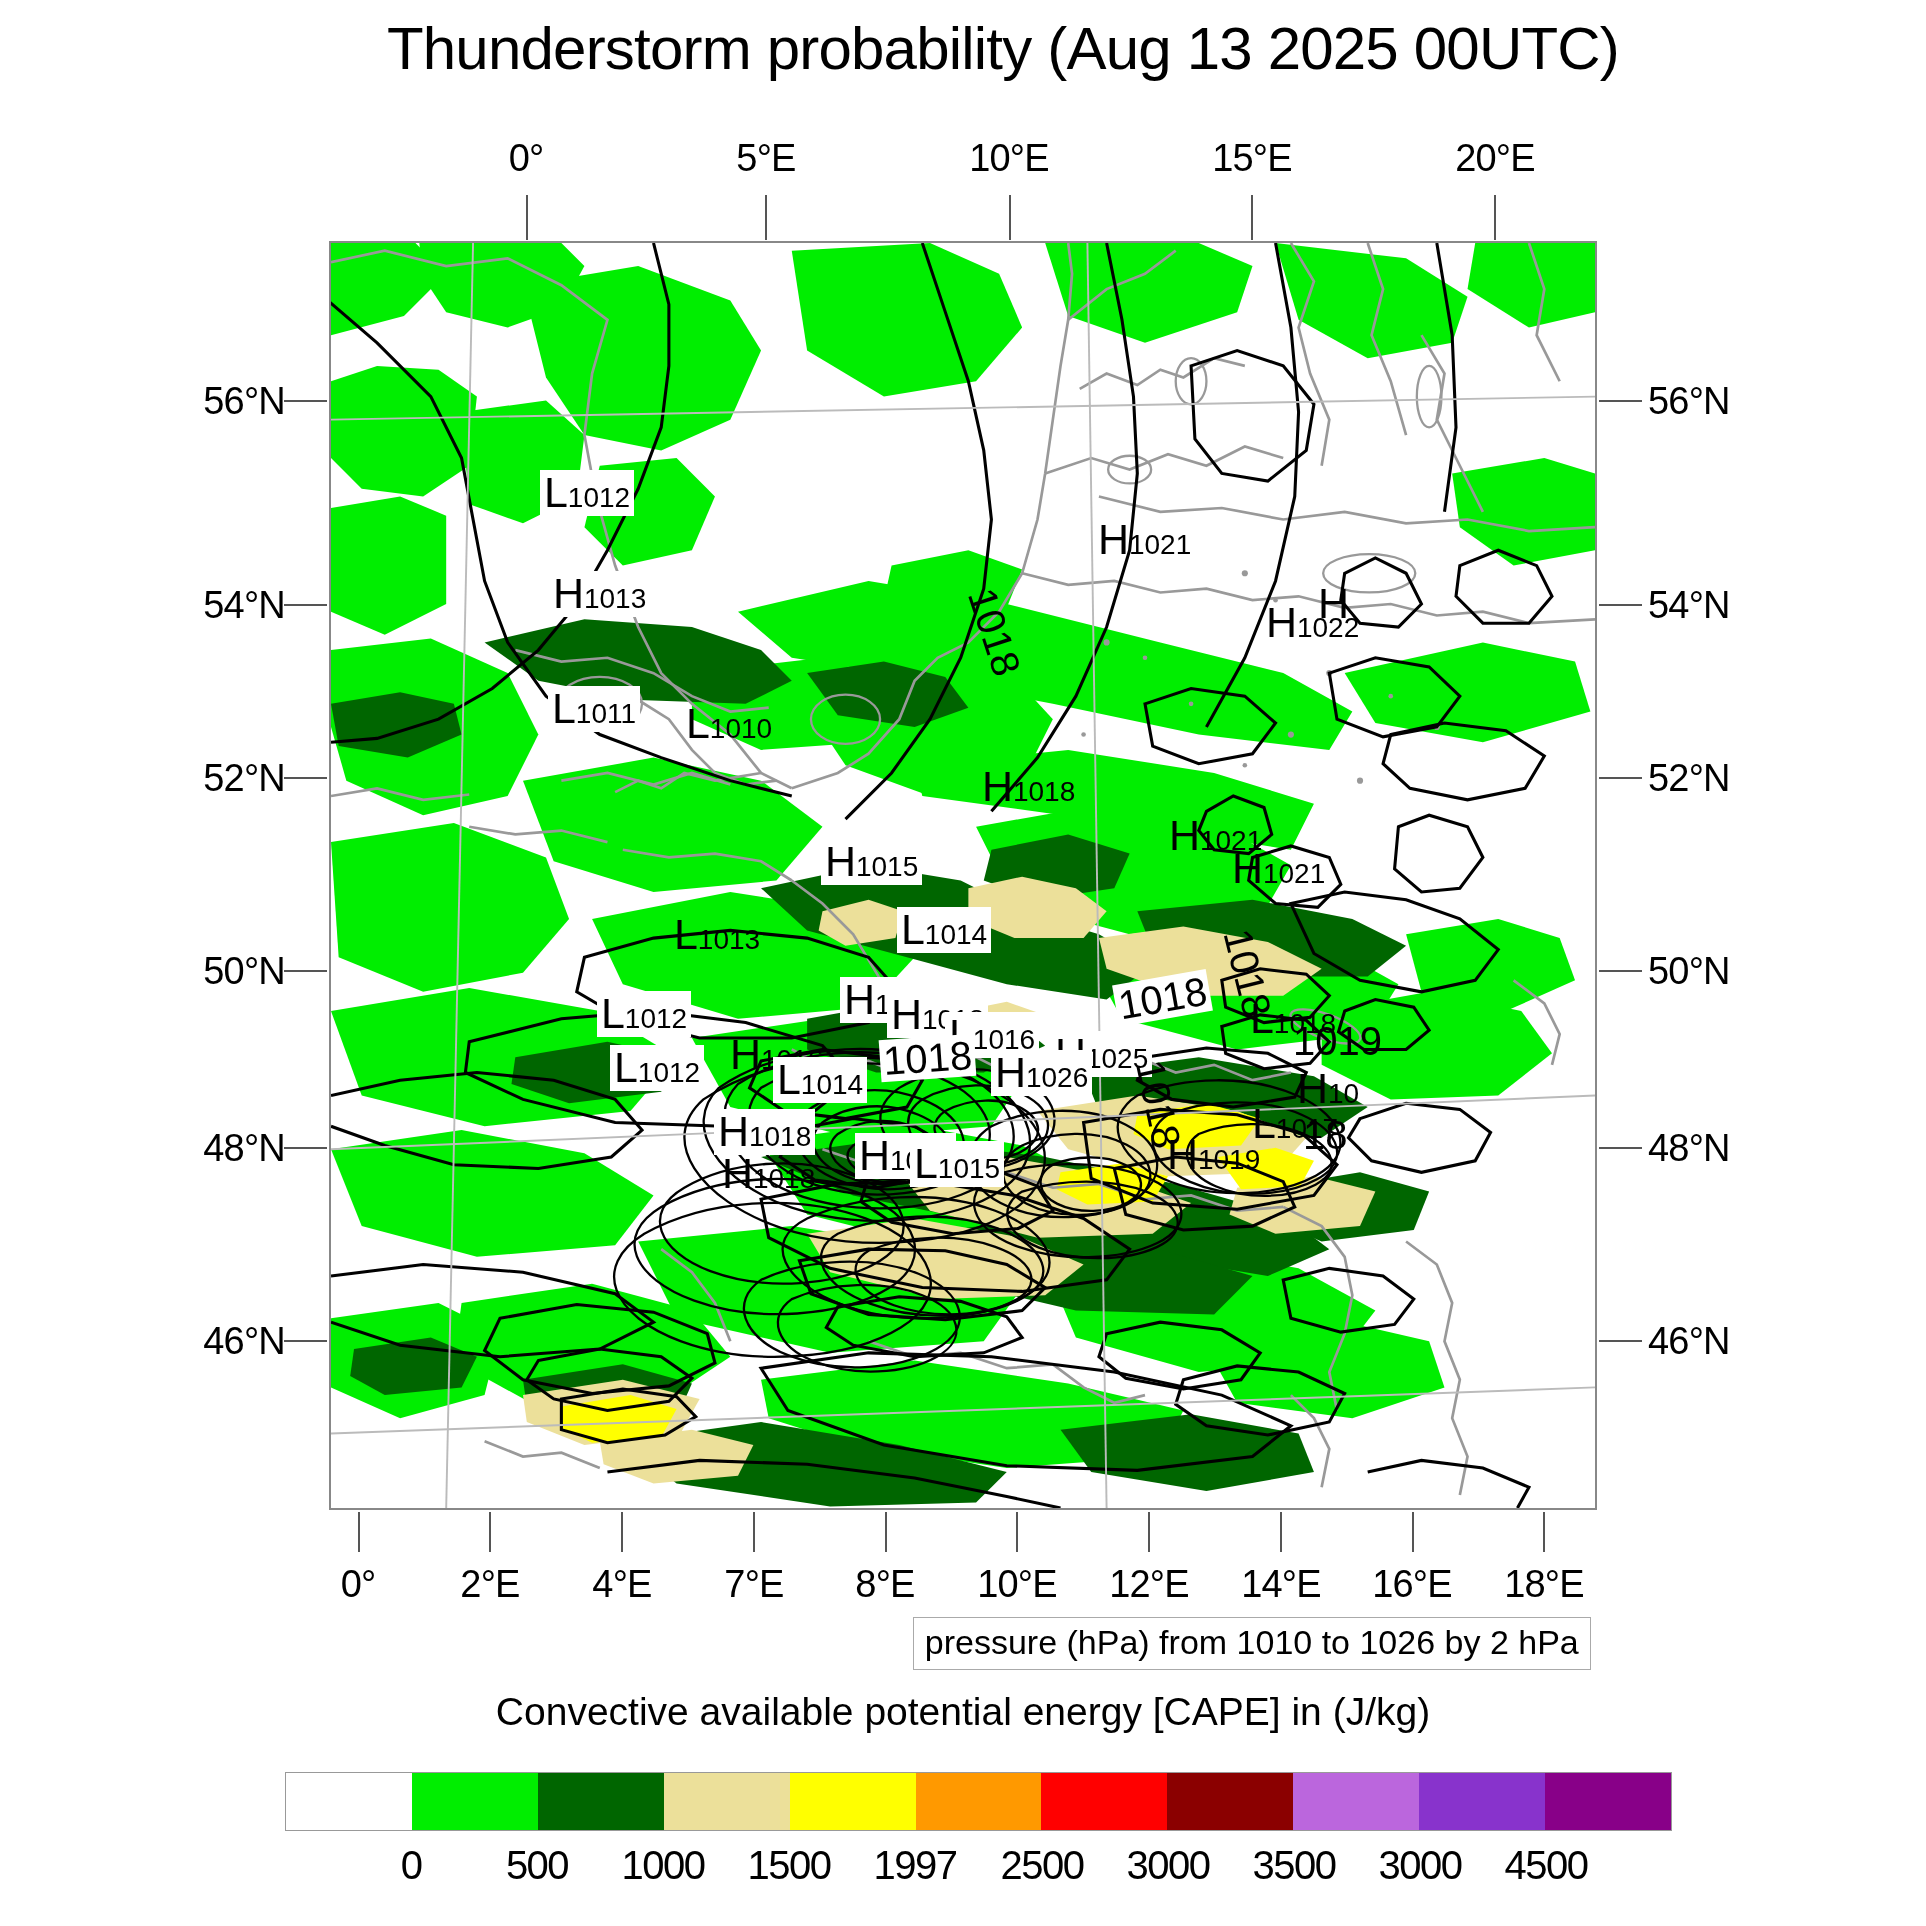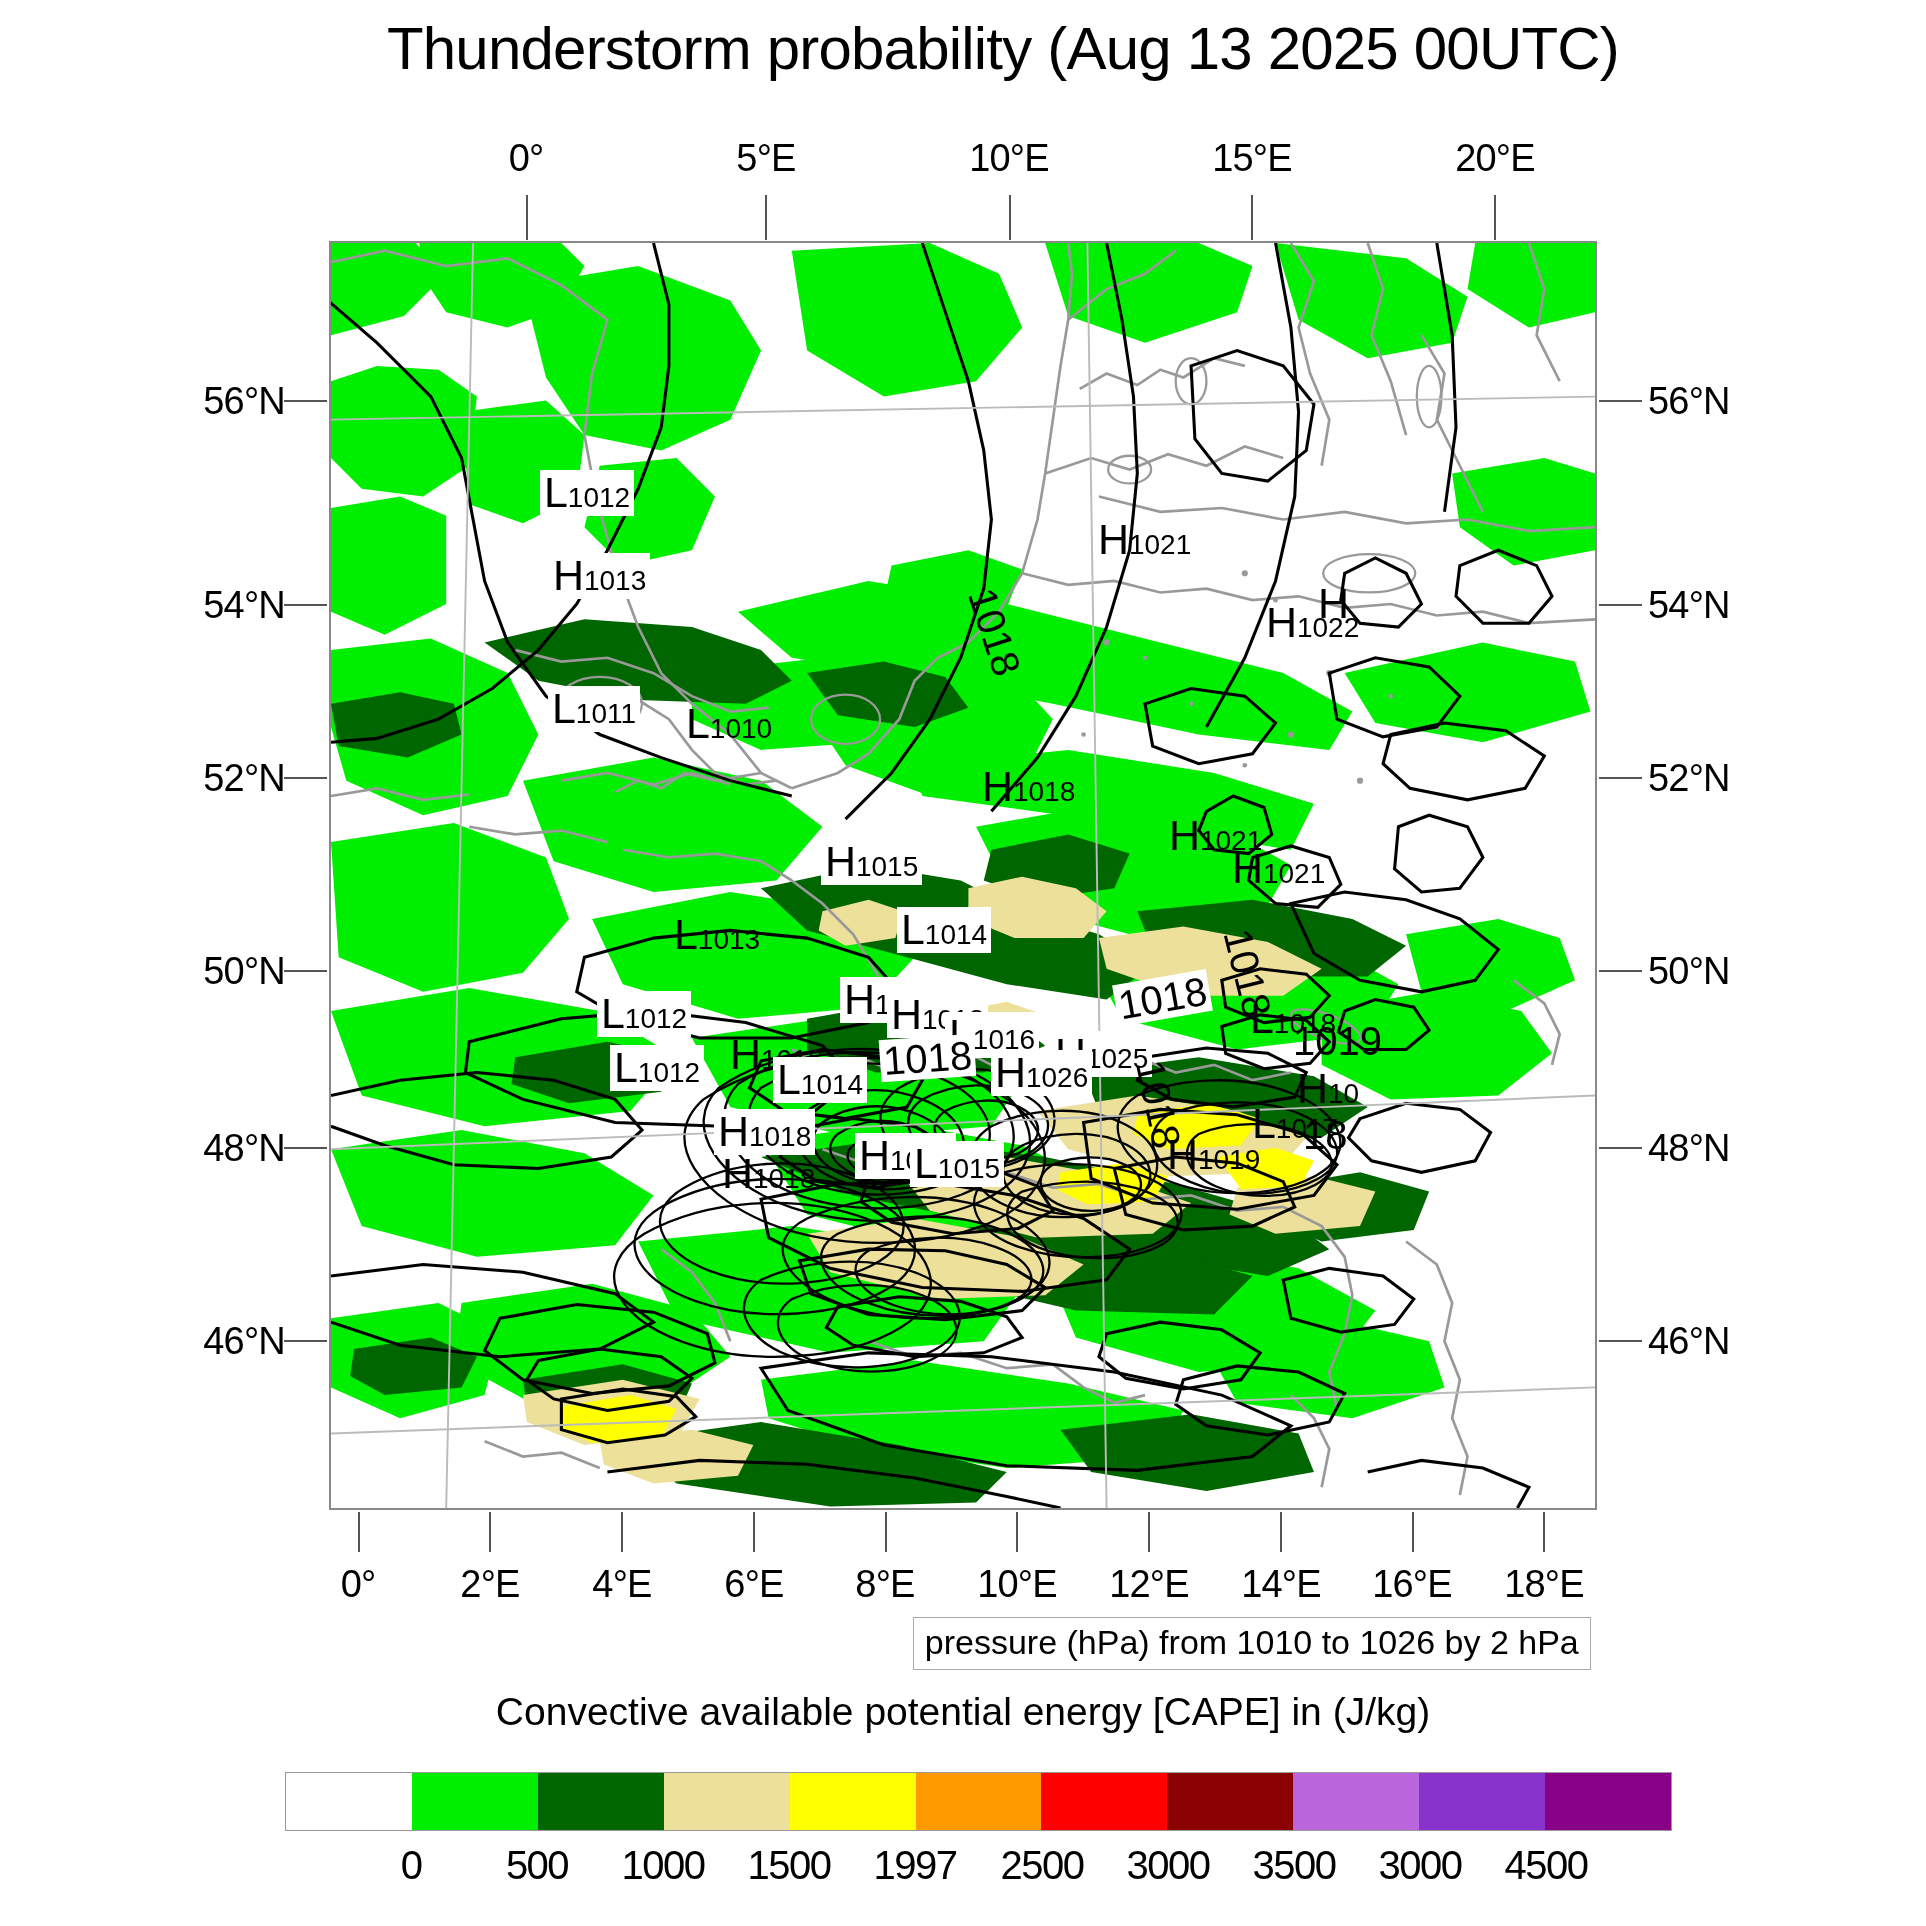--- a/index.html
+++ b/index.html
@@ -314,21 +314,21 @@
         <path d="M985,0 L1010,1647"></path>
         <path d="M0,230 L1646,200"></path>
         <path d="M0,1180 L1646,1110"></path>
         <path d="M0,1550 L1646,1490"></path>
       </g>
     </g>
   </svg>
 
   <div id="centres">
       <div class="hl" style="left: 209px; top: 227px;"><span class="big">L</span><span class="sub">1012</span></div>
-      <div class="hl" style="left: 218px; top: 310px;"><span class="big">H</span><span class="sub">1013</span></div>
+      <div class="hl" style="left: 218px; top: 328px;"><span class="big">H</span><span class="sub">1013</span></div>
       <div class="hl" style="left: 217px; top: 443px;"><span class="big">L</span><span class="sub">1011</span></div>
       <div class="hl nobox" style="left: 351px; top: 458px;"><span class="big">L</span><span class="sub">1010</span></div>
       <div class="hl nobox" style="left: 763px; top: 274px;"><span class="big">H</span><span class="sub">1021</span></div>
       <div class="hl nobox" style="left: 983px; top: 338px;"><span class="big">H</span><span class="sub"></span></div>
       <div class="hl nobox" style="left: 931px; top: 357px;"><span class="big">H</span><span class="sub">1022</span></div>
       <div class="hl nobox" style="left: 647px; top: 521px;"><span class="big">H</span><span class="sub">1018</span></div>
       <div class="hl nobox" style="left: 834px; top: 570px;"><span class="big">H</span><span class="sub">1021</span></div>
       <div class="hl nobox" style="left: 897px; top: 603px;"><span class="big">H</span><span class="sub">1021</span></div>
       <div class="hl" style="left: 490px; top: 596px;"><span class="big">H</span><span class="sub">1015</span></div>
       <div class="hl nobox" style="left: 339px; top: 669px;"><span class="big">L</span><span class="sub">1013</span></div>
@@ -373,21 +373,21 @@
     <div class="tick-lab tick-top" style="left: 1252px; top: 137px;">15°E</div>
     <div class="tickmark" style="left: 1251px; top: 195px; width: 1.9px; height: 45px;"></div>
     <div class="tick-lab tick-top" style="left: 1495px; top: 137px;">20°E</div>
     <div class="tickmark" style="left: 1494px; top: 195px; width: 1.9px; height: 45px;"></div>
     <div class="tick-lab tick-bot" style="left: 358px; top: 1563px;">0°</div>
     <div class="tickmark" style="left: 358px; top: 1512px; width: 1.9px; height: 40px;"></div>
     <div class="tick-lab tick-bot" style="left: 490px; top: 1563px;">2°E</div>
     <div class="tickmark" style="left: 489px; top: 1512px; width: 1.9px; height: 40px;"></div>
     <div class="tick-lab tick-bot" style="left: 622px; top: 1563px;">4°E</div>
     <div class="tickmark" style="left: 621px; top: 1512px; width: 1.9px; height: 40px;"></div>
-    <div class="tick-lab tick-bot" style="left: 754px; top: 1563px;">6°E</div>
+    <div class="tick-lab tick-bot" style="left: 754px; top: 1563px;">7°E</div>
     <div class="tickmark" style="left: 753px; top: 1512px; width: 1.9px; height: 40px;"></div>
     <div class="tick-lab tick-bot" style="left: 885px; top: 1563px;">8°E</div>
     <div class="tickmark" style="left: 885px; top: 1512px; width: 1.9px; height: 40px;"></div>
     <div class="tick-lab tick-bot" style="left: 1017px; top: 1563px;">10°E</div>
     <div class="tickmark" style="left: 1016px; top: 1512px; width: 1.9px; height: 40px;"></div>
     <div class="tick-lab tick-bot" style="left: 1149px; top: 1563px; text-align: center;">12°E</div>
     <div class="tickmark" style="left: 1148px; top: 1512px; width: 1.9px; height: 40px;"></div>
     <div class="tick-lab tick-bot" style="left: 1281px; top: 1563px;">14°E</div>
     <div class="tickmark" style="left: 1280px; top: 1512px; width: 1.9px; height: 40px;"></div>
     <div class="tick-lab tick-bot" style="left: 1412px; top: 1563px;">16°E</div>

